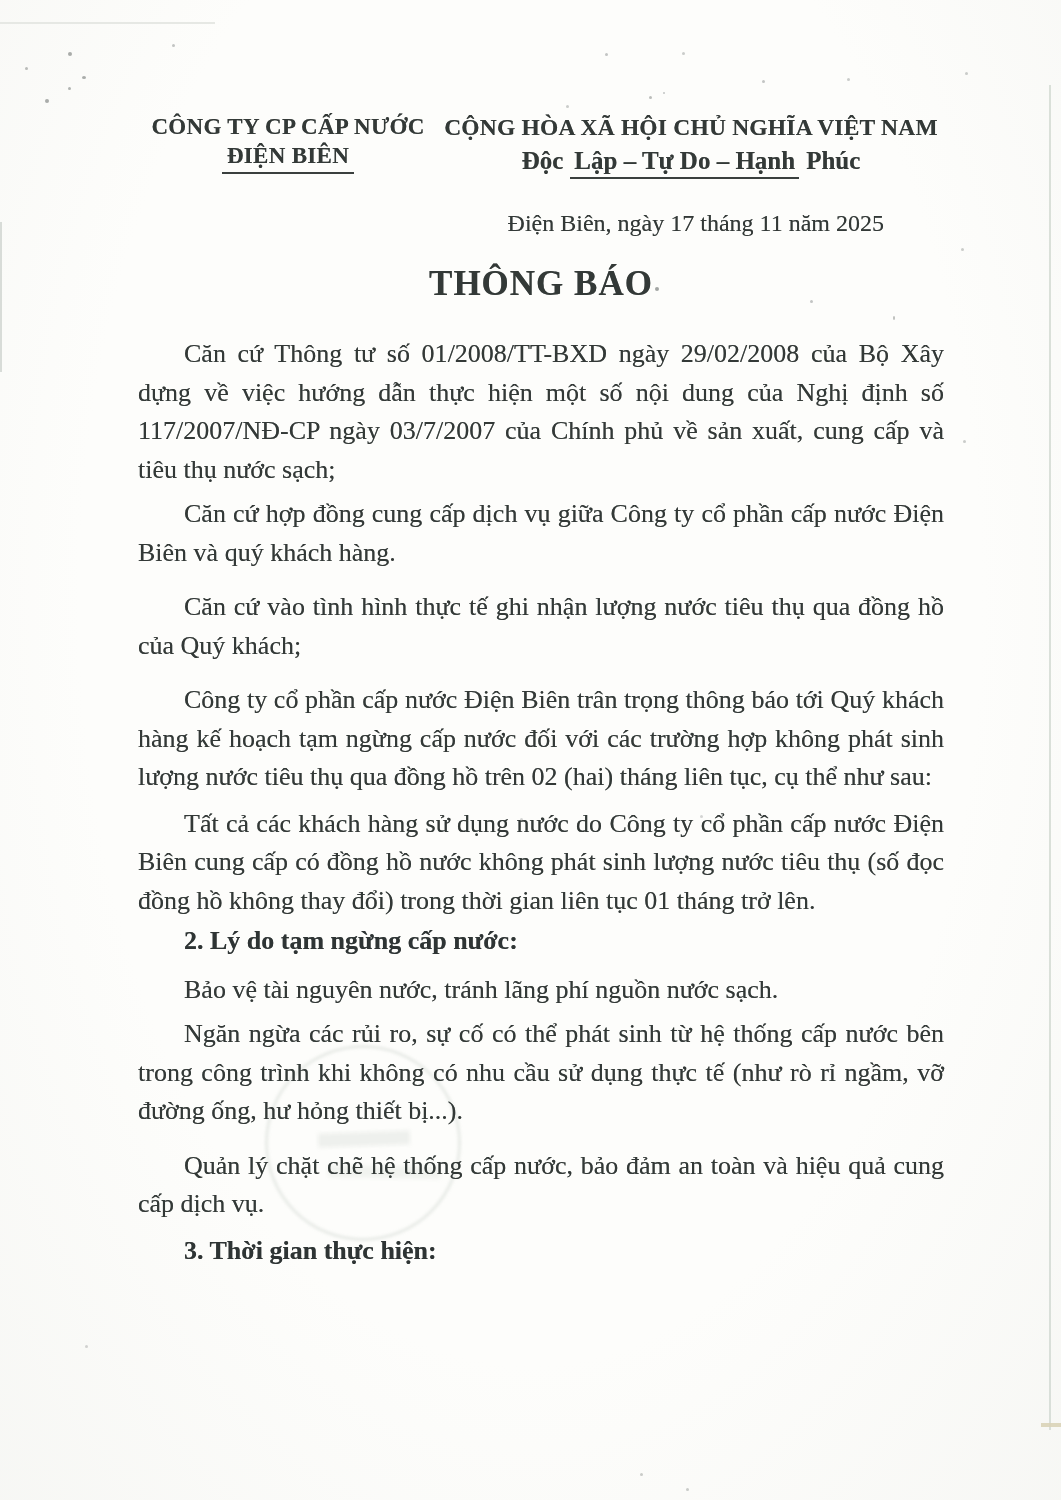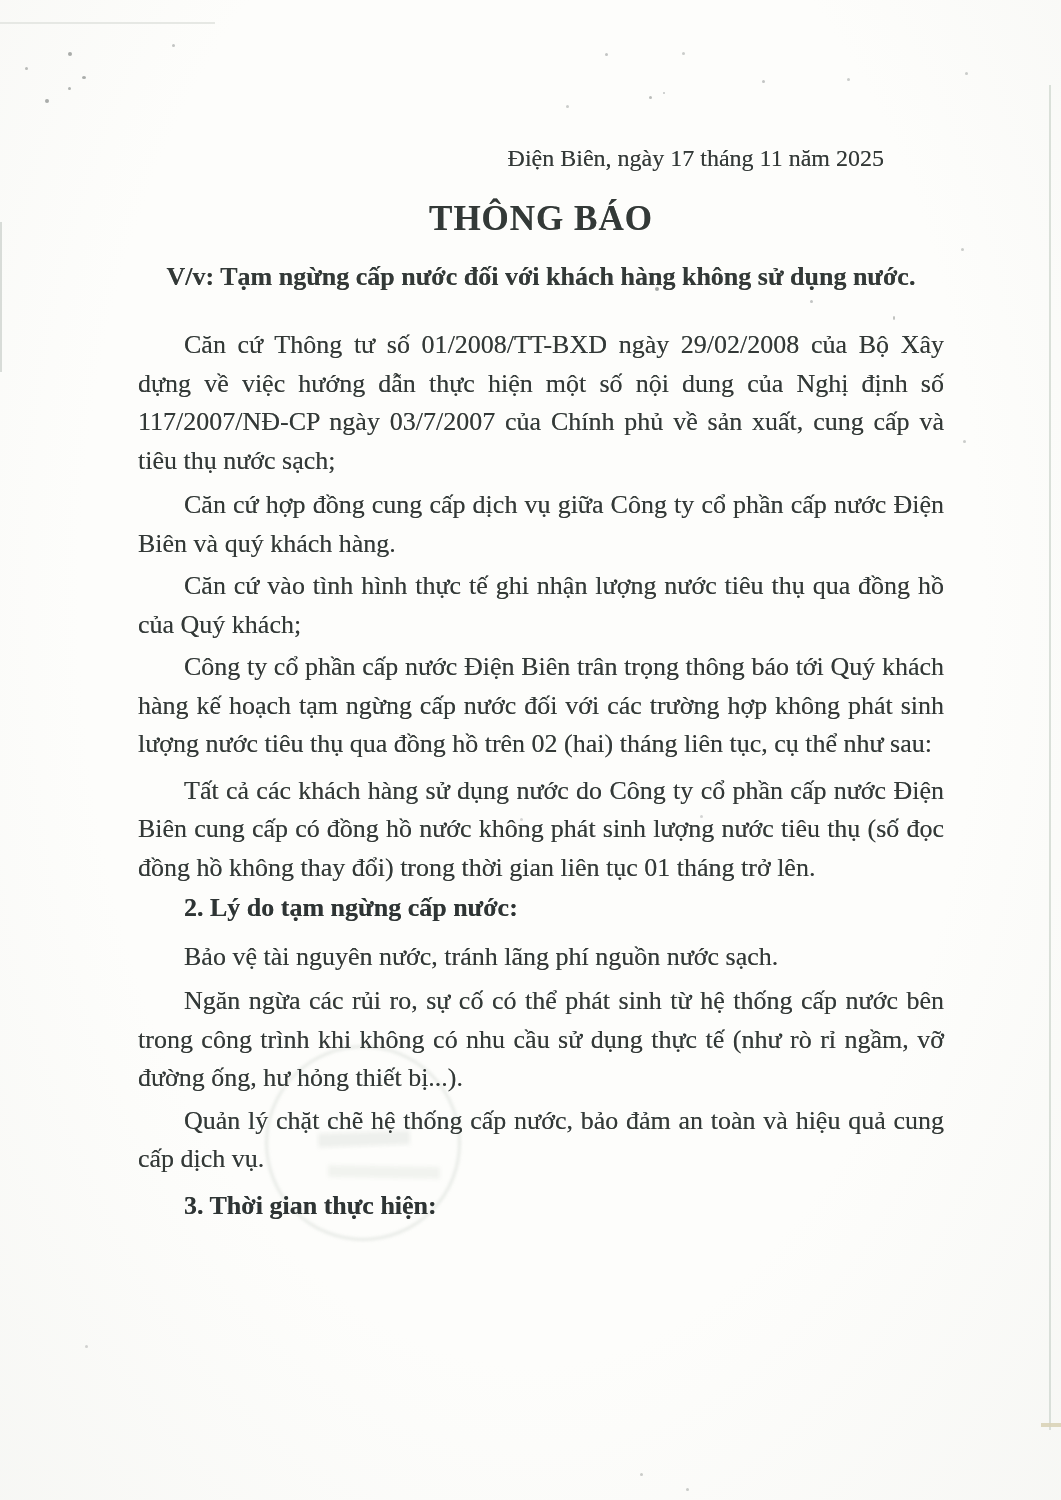--- a/index.html
+++ b/index.html
@@ -85,21 +85,21 @@
     margin: 4px 0 0;
     font-size: 26px; line-height: 38.5px;
     font-weight: bold;
     text-indent: 46px;
     color: #2e3434;
   }
   .mt-lg { margin-top: 32px; }
   .mt-md { margin-top: 10px; }
   .mt-sm { margin-top: 8px; }
   .mt-xs { margin-top: 2px; }
-  .mt-0  { margin-top: 4px; }
+  .mt-0  { margin-top: 16px; }
 
   
   .artifact { position: absolute; pointer-events: none; }
   .edge-line-right { left: 1049px; top: 85px; width: 2px; height: 1345px; background: #d3dad4; opacity: 0.85; }
   .edge-line-left  { left: 0; top: 222px; width: 2px; height: 150px; background: #d8dcd8; }
   .edge-line-top   { left: 0; top: 22px; width: 215px; height: 2px; background: #e6e8e4; }
   .edge-tick       { left: 1041px; top: 1423px; width: 20px; height: 4px; background: #d9d3b8; opacity: 0.9; }
   .speck { position: absolute; background: #575d5b; border-radius: 50%; pointer-events: none; }
 
   
@@ -155,25 +155,36 @@
   <div class="speck" style="left:963px;top:440px;width:3px;height:3px;opacity:.3"></div>
   <div class="speck" style="left:520px;top:818px;width:3px;height:3px;opacity:.25"></div>
   <div class="speck" style="left:700px;top:815px;width:3px;height:3px;opacity:.25"></div>
   <div class="speck" style="left:961px;top:248px;width:3px;height:3px;opacity:.3"></div>
   <div class="speck" style="left:85px;top:1345px;width:3px;height:3px;opacity:.25"></div>
   <div class="speck" style="left:640px;top:1473px;width:3px;height:3px;opacity:.3"></div>
   <div class="speck" style="left:686px;top:1488px;width:3px;height:3px;opacity:.3"></div>
 
   <div class="content scan-text">
 
+    <div class="header-row">
+      <div class="header-left">
+        <div>CÔNG TY CP CẤP NƯỚC</div>
+        <div>
+          <span class="company-branch">ĐIỆN BIÊN</span>
+        </div>
+      </div>
+      <div class="header-right">
+        <div class="national-title">CỘNG HÒA XÃ HỘI CHỦ NGHĨA VIỆT NAM</div>
+        <div class="motto"><span>Độc</span><span class="motto-underline">Lập – Tự Do – Hạnh</span><span>Phúc</span></div>
+      </div>
+    </div>
 
     <div class="date-line">Điện Biên, ngày 17 tháng 11 năm 2025</div>
 
     <div class="doc-title">THÔNG BÁO</div>
-    <div class="doc-subject">V/v: Tạm ngừng cấp nước đối với khách hàng không sử dụng nước.</div>
 
     <p class="doc-paragraph mt-lg">Căn cứ Thông tư số 01/2008/TT-BXD ngày 29/02/2008 của Bộ Xây dựng về việc hướng dẫn thực hiện một số nội dung của Nghị định số 117/2007/NĐ-CP ngày 03/7/2007 của Chính phủ về sản xuất, cung cấp và tiêu thụ nước sạch;</p>
     <p class="doc-paragraph">Căn cứ hợp đồng cung cấp dịch vụ giữa Công ty cổ phần cấp nước Điện Biên và quý khách hàng.</p>
     <p class="doc-paragraph mt-0">Căn cứ vào tình hình thực tế ghi nhận lượng nước tiêu thụ qua đồng hồ của Quý khách;</p>
     <p class="doc-paragraph mt-0">Công ty cổ phần cấp nước Điện Biên trân trọng thông báo tới Quý khách hàng kế hoạch tạm ngừng cấp nước đối với các trường hợp không phát sinh lượng nước tiêu thụ qua đồng hồ trên 02 (hai) tháng liên tục, cụ thể như sau:</p>
     <p class="doc-paragraph mt-sm">Tất cả các khách hàng sử dụng nước do Công ty cổ phần cấp nước Điện Biên cung cấp có đồng hồ nước không phát sinh lượng nước tiêu thụ (số đọc đồng hồ không thay đổi) trong thời gian liên tục 01 tháng trở lên.</p>
     <p class="doc-heading mt-xs">2. Lý do tạm ngừng cấp nước:</p>
     <p class="doc-paragraph mt-md">Bảo vệ tài nguyên nước, tránh lãng phí nguồn nước sạch.</p>
     <p class="doc-paragraph">Ngăn ngừa các rủi ro, sự cố có thể phát sinh từ hệ thống cấp nước bên trong công trình khi không có nhu cầu sử dụng thực tế (như rò rỉ ngầm, vỡ đường ống, hư hỏng thiết bị...).</p>
     <p class="doc-paragraph mt-0">Quản lý chặt chẽ hệ thống cấp nước, bảo đảm an toàn và hiệu quả cung cấp dịch vụ.</p>

